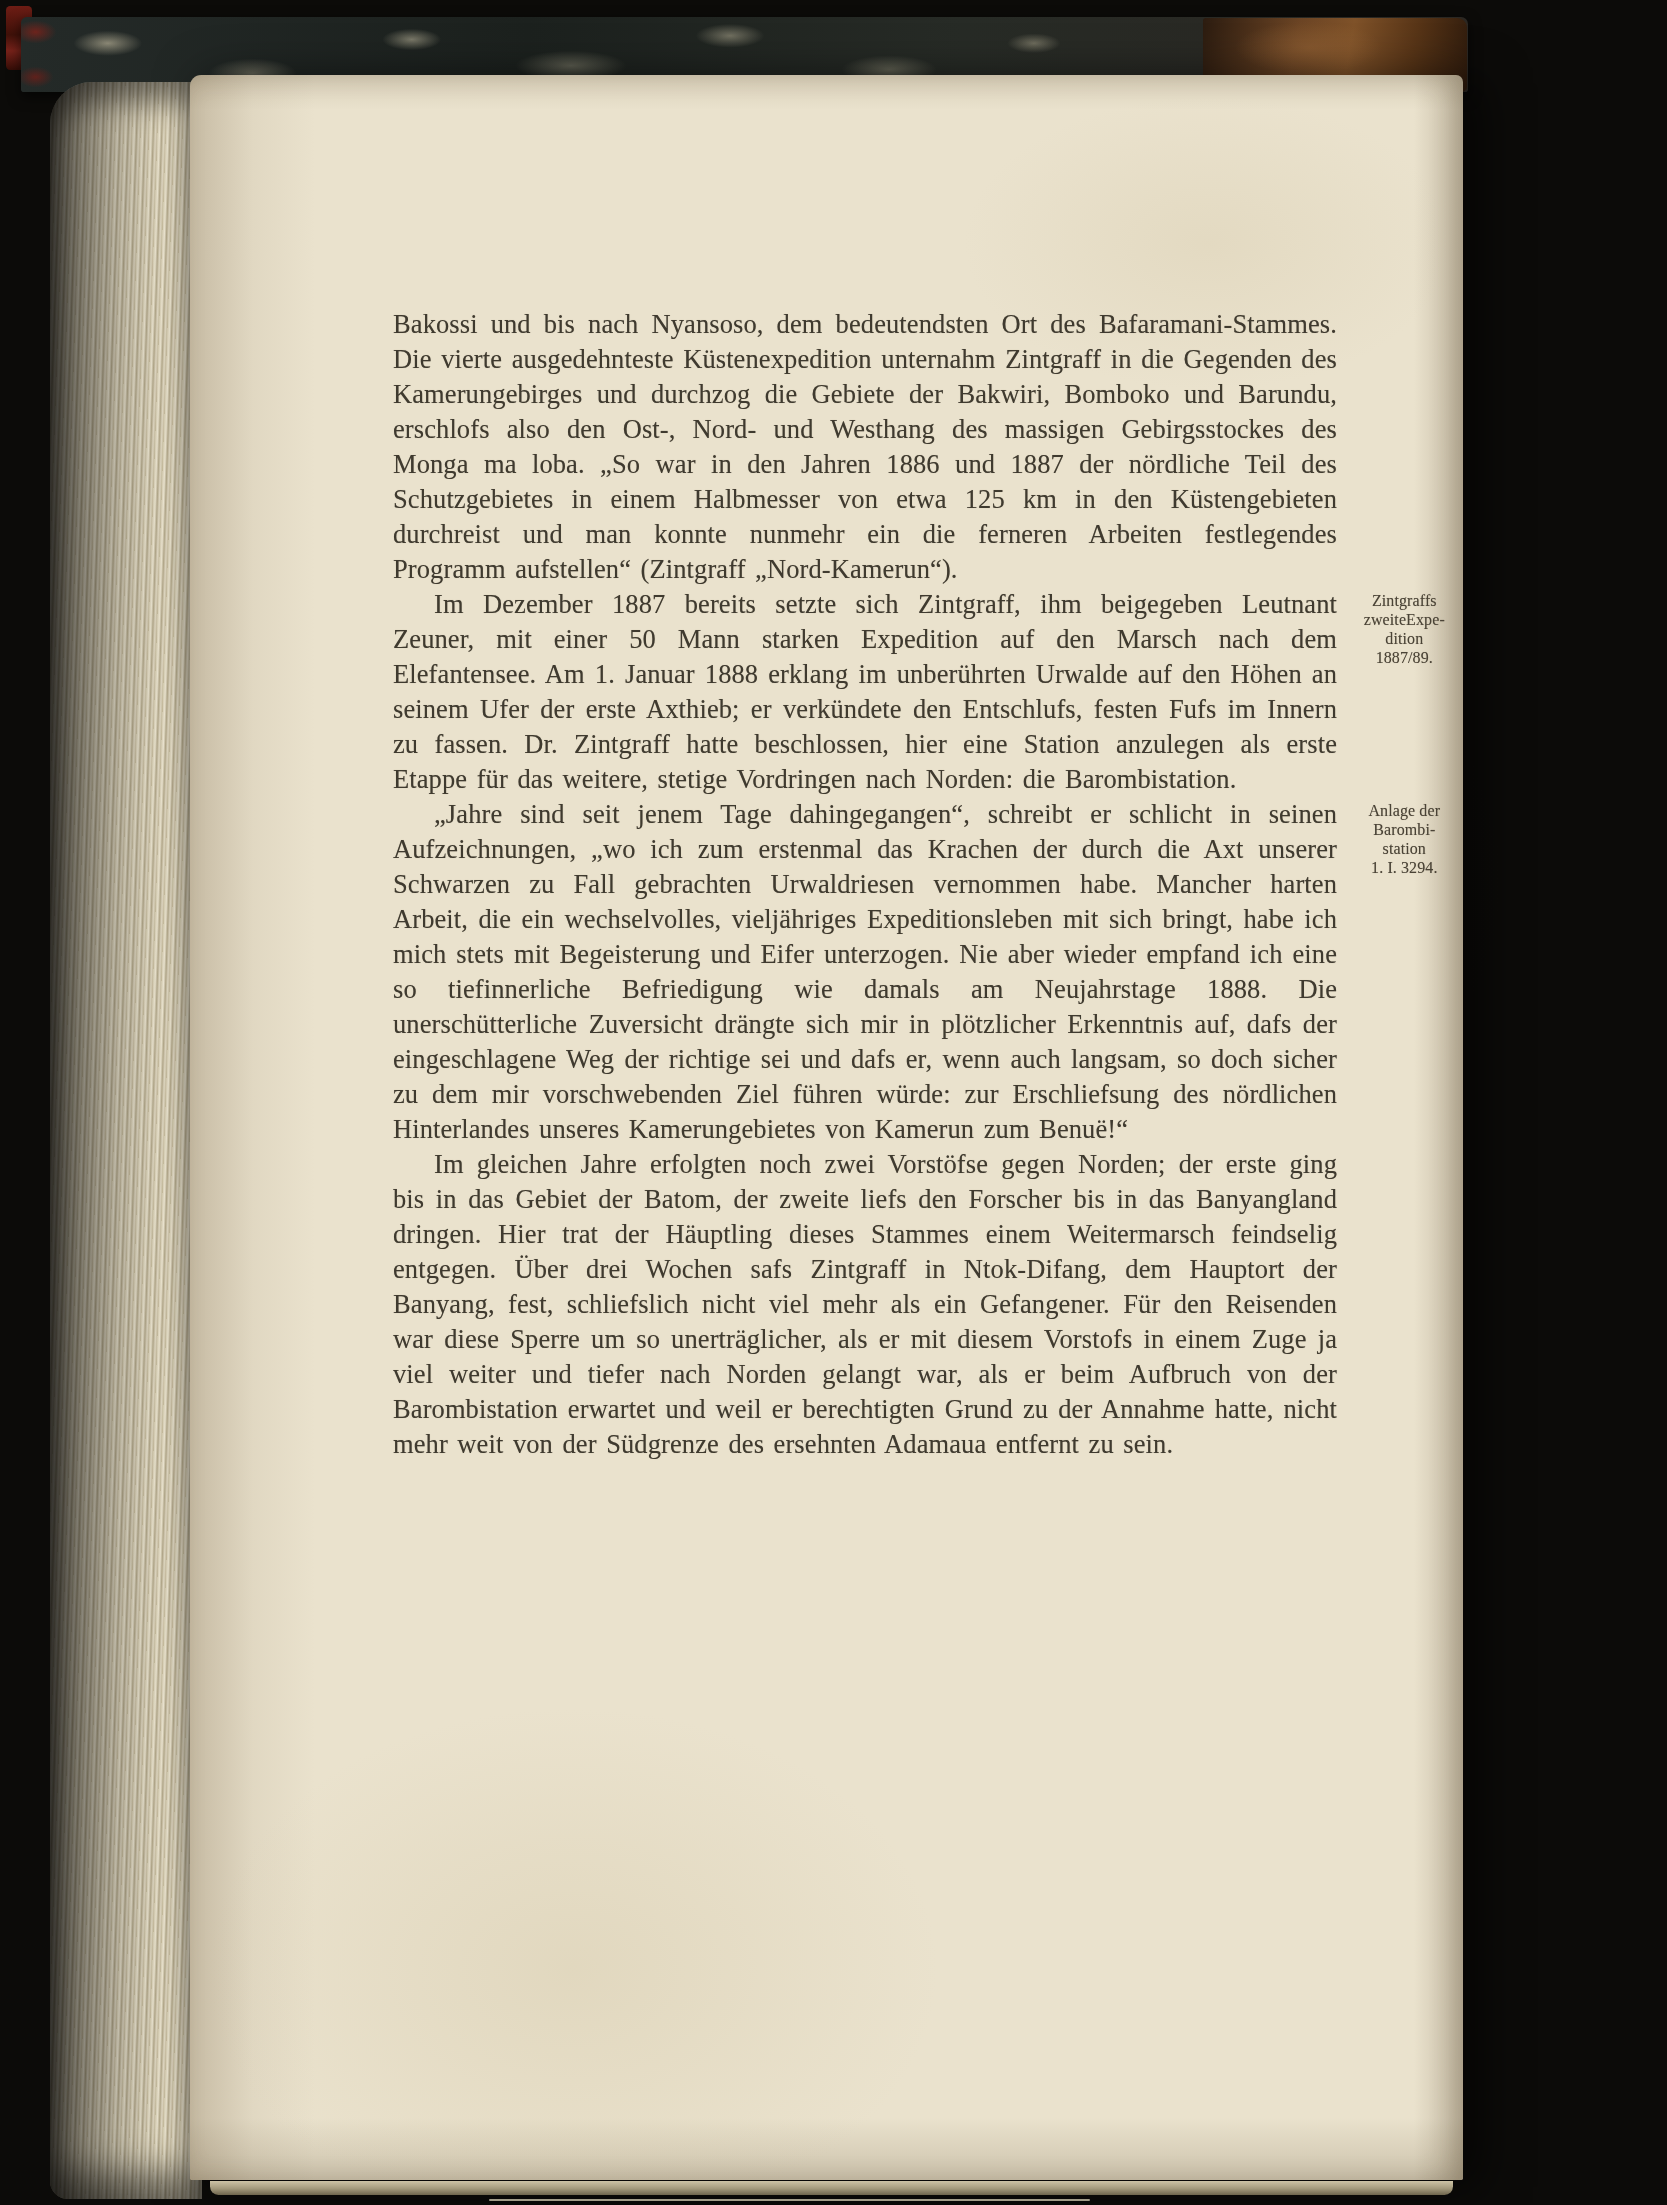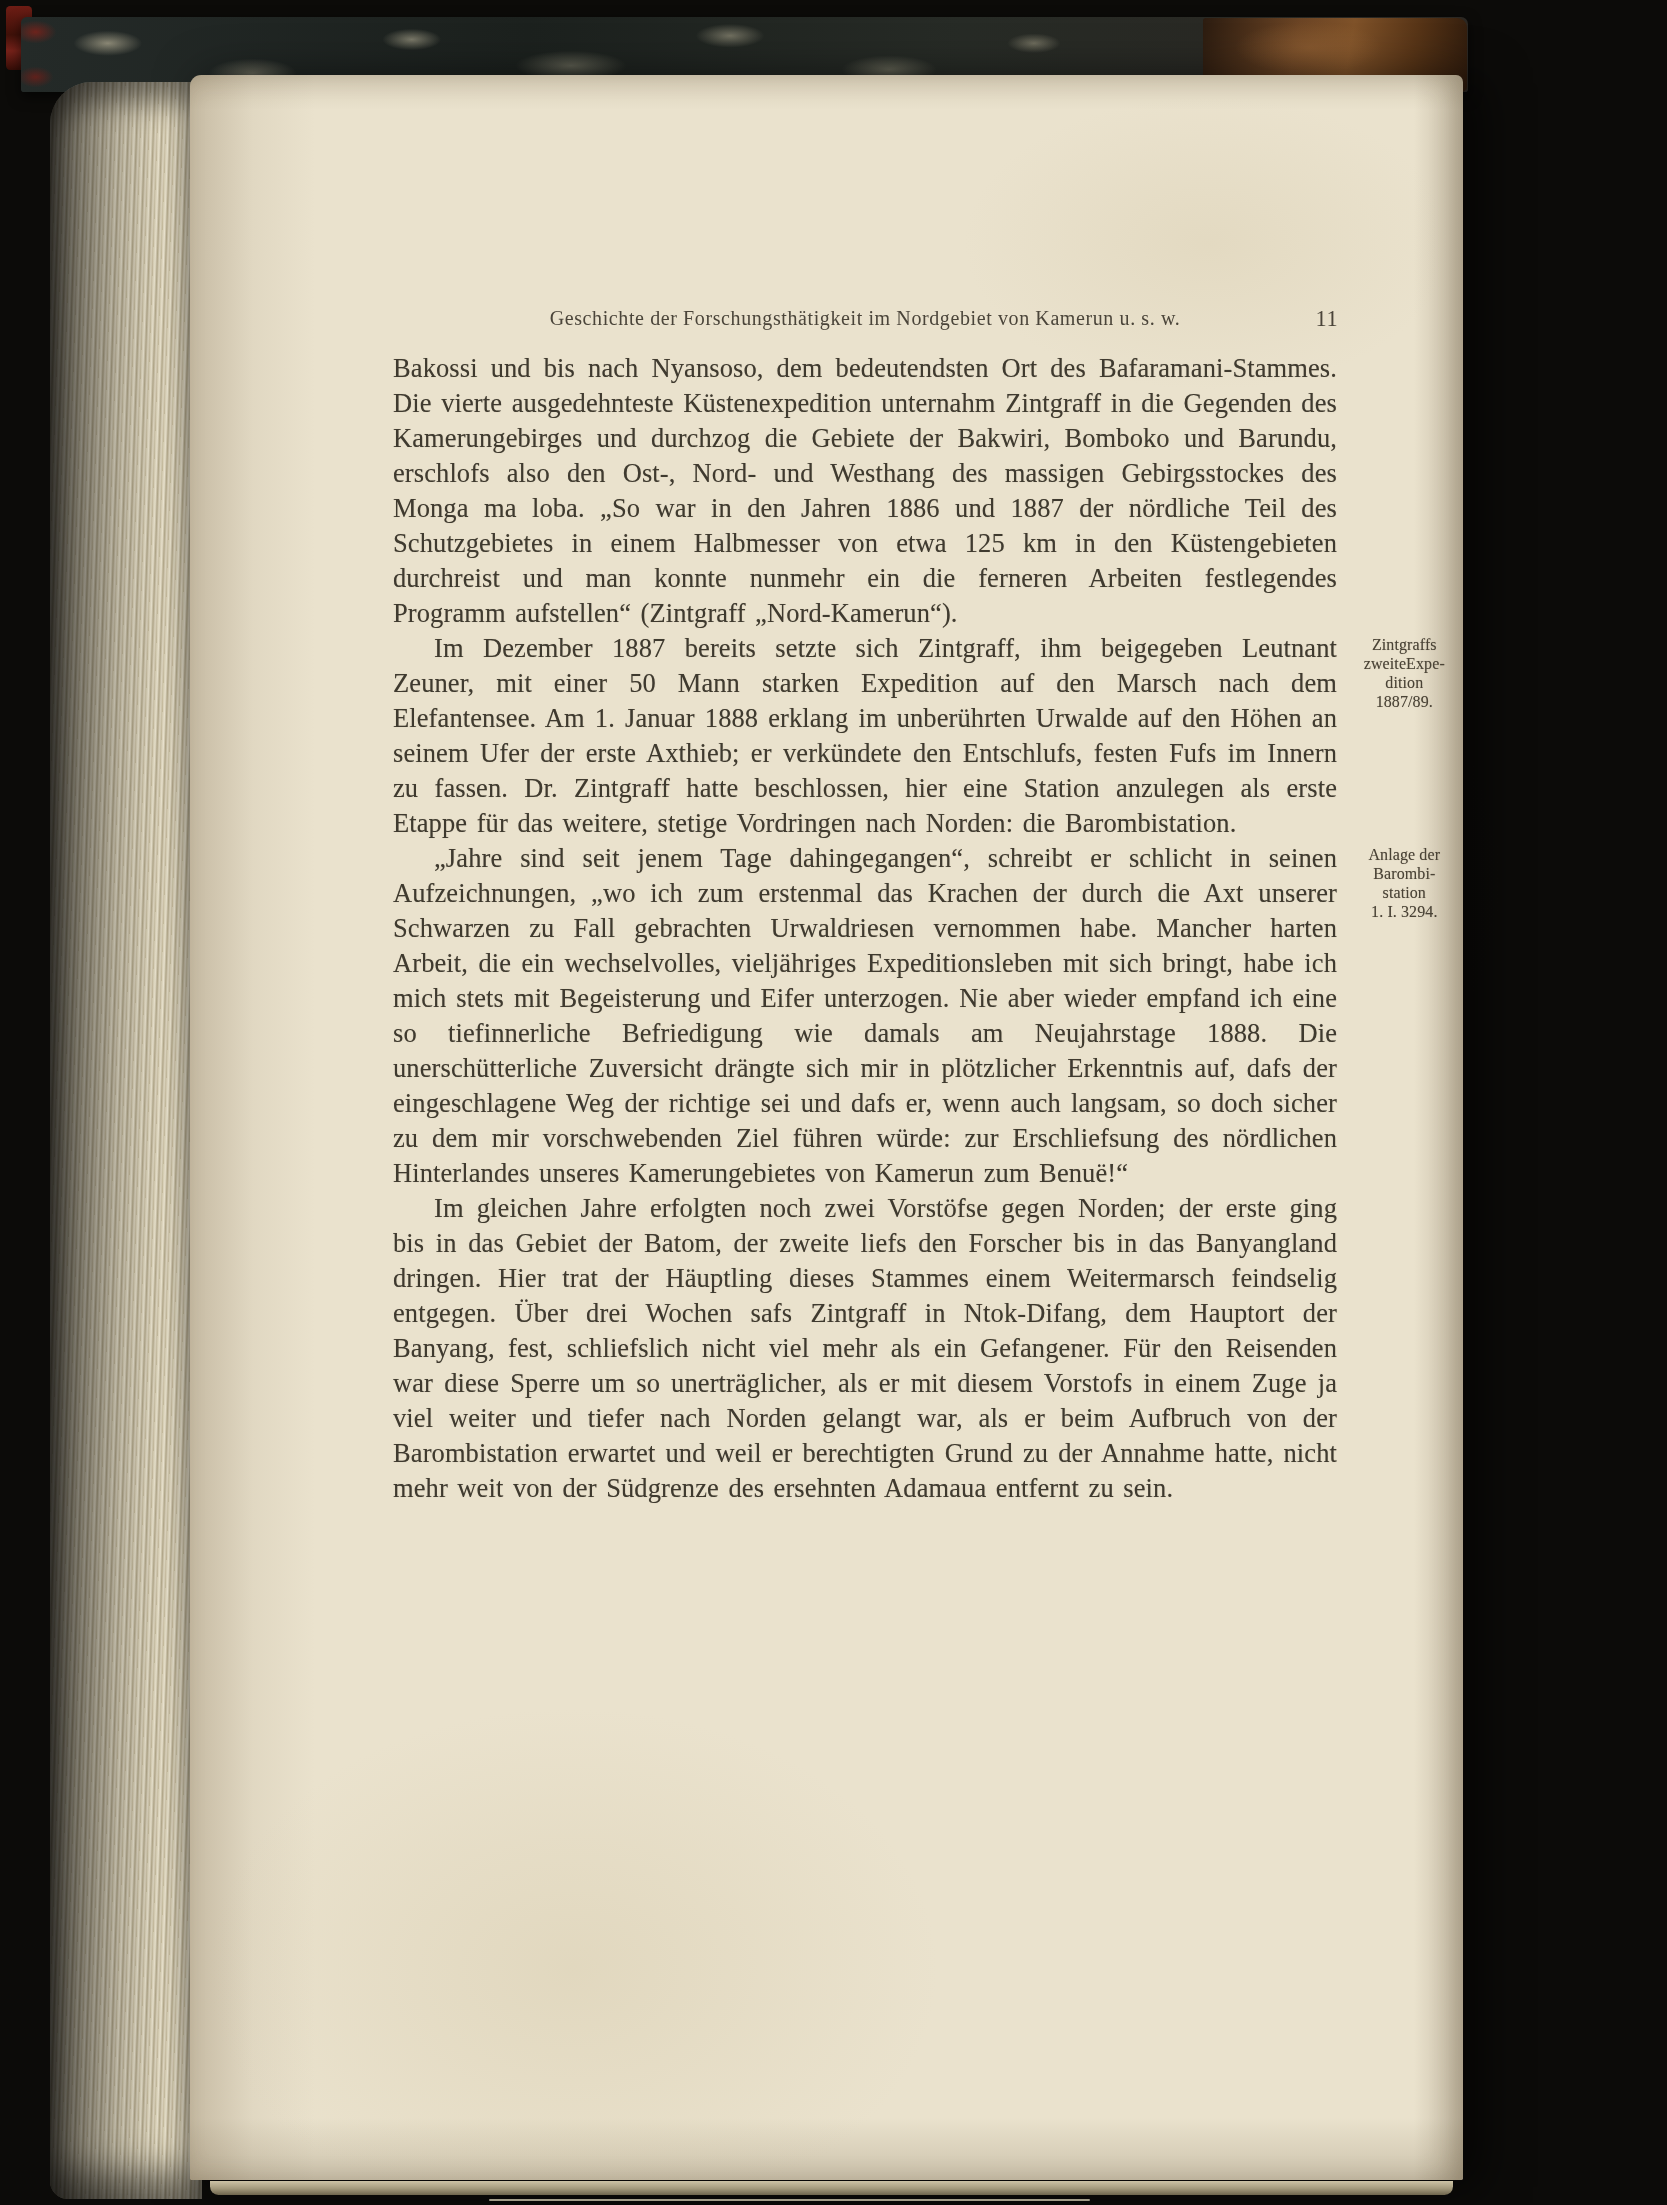--- a/index.html
+++ b/index.html
@@ -160,24 +160,20 @@
 <div class="photo">
 
   <div class="red-corner"></div>
   <div class="marble"></div>
   <div class="leather"></div>
   <div class="page-stack"></div>
 
   <div class="page">
     <div class="content">
 
-      <div class="running-head">
-        <span>Geschichte der Forschungsthätigkeit im Nordgebiet von Kamerun u. s. w.</span>
-        <span class="page-num">11</span>
-      </div>
 
       <div class="body-text">
 
         <p class="no-indent">
           <span>Bakossi und bis nach Nyansoso, dem bedeutendsten Ort des Bafaramani-Stammes. Die vierte ausgedehnteste Küstenexpedition unternahm Zintgraff in die Gegenden des Kamerungebirges und durchzog die Gebiete der Bakwiri, Bomboko und Barundu, erschlofs also den Ost-, Nord- und Westhang des massigen Gebirgsstockes des Monga ma loba. „So war in den Jahren 1886 und 1887 der nördliche Teil des Schutzgebietes in einem Halbmesser von etwa 125 km in den Küstengebieten durchreist und man konnte nunmehr ein die ferneren Arbeiten festlegendes Programm aufstellen“ (Zintgraff „Nord-Kamerun“).</span>
         </p>
 
         <p>
           <span>Im Dezember 1887 bereits setzte sich Zintgraff, ihm beigegeben Leutnant Zeuner, mit einer 50 Mann starken Expedition auf den Marsch nach dem Elefantensee. Am 1. Januar 1888 erklang im unberührten Urwalde auf den Höhen an seinem Ufer der erste Axthieb; er verkündete den Entschlufs, festen Fufs im Innern zu fassen. Dr. Zintgraff hatte beschlossen, hier eine Station anzulegen als erste Etappe für das weitere, stetige Vordringen nach Norden: die Barombistation.</span>
           <span class="margin-note">Zintgraffs

